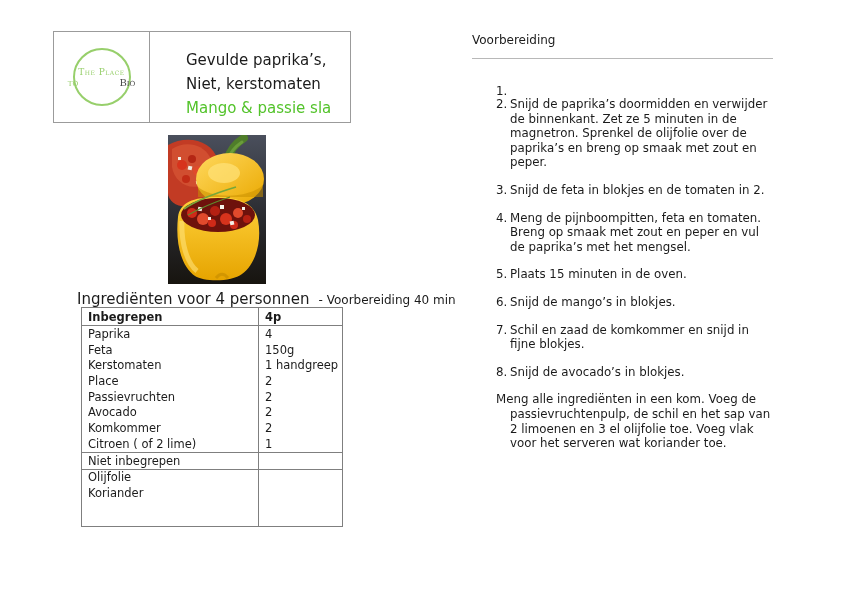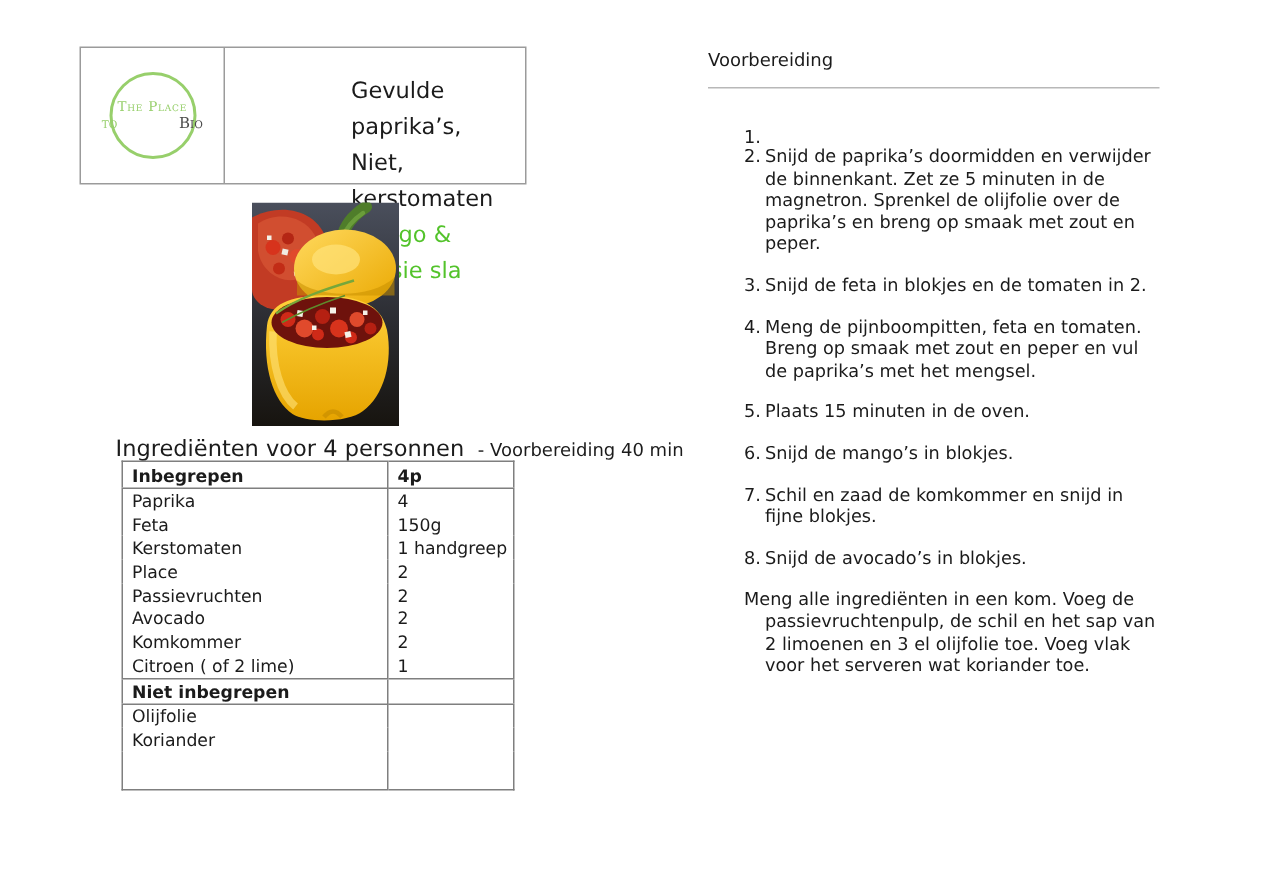--- a/index.html
+++ b/index.html
@@ -3,21 +3,21 @@
 <meta charset="utf-8">
 <style>
   html,body{margin:0;padding:0;background:#ffffff;}
   .page{
     position:relative;width:841px;height:595px;background:#ffffff;overflow:hidden;
     font-family:"DejaVu Sans",sans-serif;color:#1b1b1b;
   }
   
   .header-box{
     position:absolute;left:53px;top:31px;width:296px;height:90px;
-    border:1px solid #9b9b9b;display:flex;gap:48px;
+    border:1px solid #9b9b9b;display:flex;
   }
   .logo-cell{width:95px;border-right:1px solid #9b9b9b;display:flex;align-items:center;justify-content:center;}
   .logo-circle{
     width:54px;height:54px;border:2px solid #97cf6b;border-radius:50%;
     display:flex;flex-direction:column;align-items:center;justify-content:center;
     font-family:"DejaVu Serif",serif;
   }
   .logo-line1{font-size:9px;letter-spacing:.5px;color:#97cf6b;font-variant:small-caps;white-space:nowrap;}
   .logo-line2{font-size:10px;color:#97cf6b;font-variant:small-caps;white-space:nowrap;}
   .logo-line2 .bio{color:#4a4a4a;margin-left:38px;}
@@ -32,21 +32,21 @@
   .ing-heading .sub{font-size:12px;margin-left:4px;}
   .ing-table{
     position:absolute;left:81px;top:307px;width:261px;
     border-collapse:collapse;border:1px solid #7f7f7f;table-layout:fixed;
     font-size:11.5px;
   }
   .ing-table td{padding:0 0 0 6px;vertical-align:middle;overflow:hidden;white-space:nowrap;}
   .ing-table td:first-child{border-right:1px solid #7f7f7f;}
   .ing-table .head-row td{height:17px;font-weight:bold;border-bottom:1px solid #7f7f7f;}
   .ing-table .row td{height:15.7px;}
-  .ing-table .section-row td{height:16px;font-weight:bold;border-top:1px solid #7f7f7f;border-bottom:1px solid #7f7f7f;}
+  .ing-table .section-row td{height:16px;font-weight:normal;border-top:1px solid #7f7f7f;border-bottom:1px solid #7f7f7f;}
   .ing-table .filler-row td{height:25px;}
   
   .prep-title{position:absolute;left:472px;top:33px;font-size:12px;}
   .prep-rule{position:absolute;left:472px;top:58px;width:301px;height:0;border-top:1.5px solid #b8b8b8;}
   .prep-steps{position:absolute;left:472px;top:84px;width:302px;font-size:11.8px;line-height:14.6px;}
   .step{position:relative;padding-left:38px;margin-bottom:13px;}
   .step:last-of-type{margin-bottom:0;}
   .step-num{position:absolute;left:24px;top:0;}
   .steps-footer{padding-left:38px;text-indent:-14px;}
 </style>

